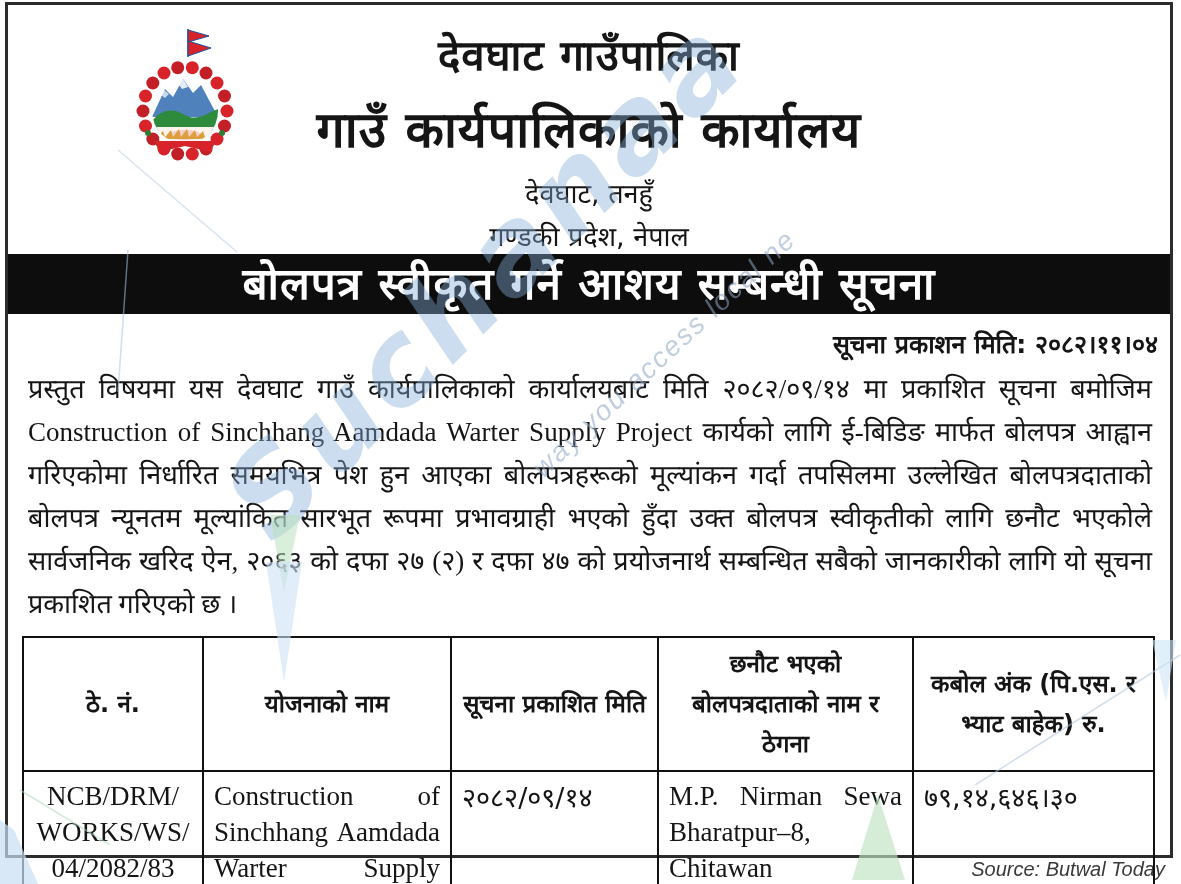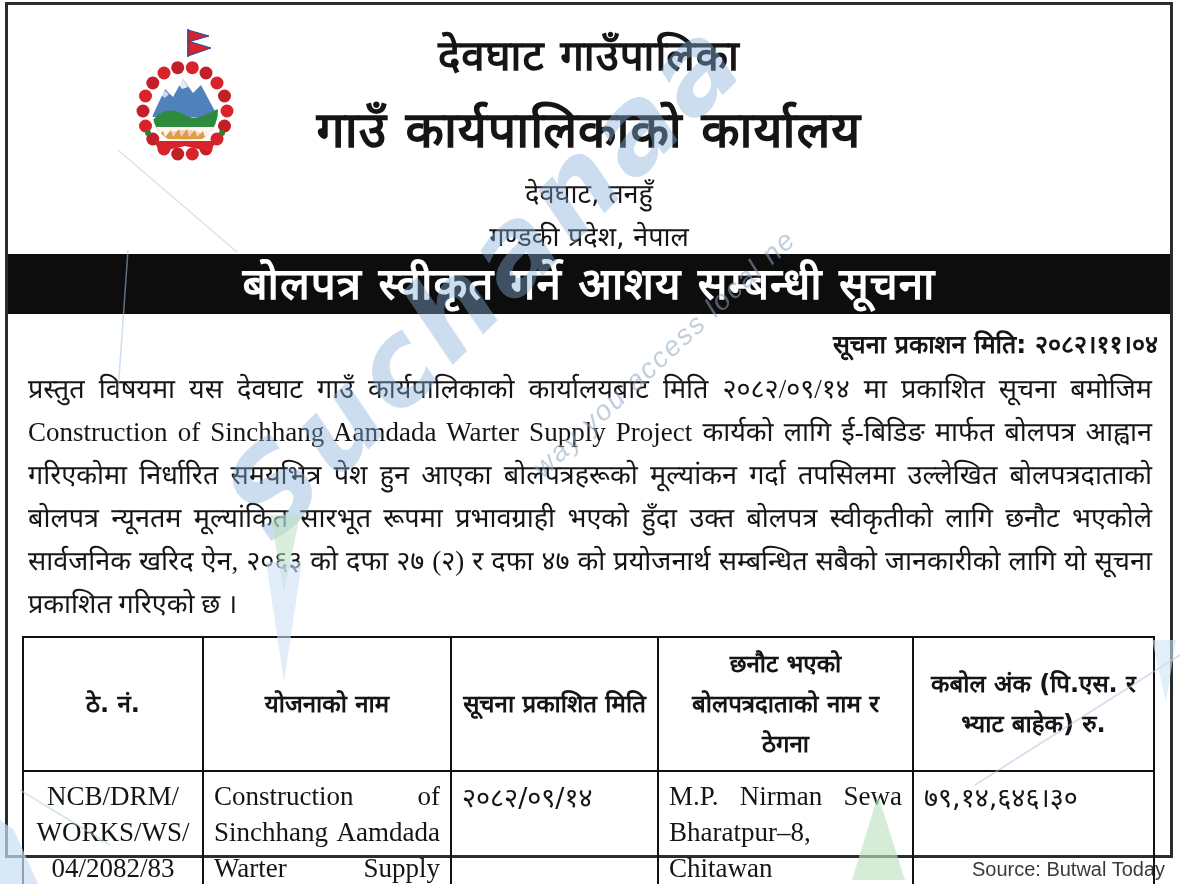--- a/index.html
+++ b/index.html
@@ -53,21 +53,21 @@
   .cell-project{ text-align:justify; line-height:36px; }
   .cell-date,.cell-amount{
     font-family:"DejaVu Sans","Liberation Sans",sans-serif;
     font-size:24px; padding-top:10px;
   }
   .cell-bidder{ text-align:justify; line-height:36px; }
   
   .source{
     position:absolute; right:16px; top:858px;
     font-family:"Liberation Sans","DejaVu Sans",sans-serif;
-    font-size:20px; color:#3a3a3a;
+    font-style:italic; font-size:20px; color:#3a3a3a;
   }
   
   .wm{ position:absolute; inset:0; pointer-events:none; z-index:6; }
   .wm-brand{
     position:absolute; left:292px; top:430px;
     font-family:"DejaVu Sans","Liberation Sans",sans-serif;
     font-weight:800; font-style:italic; font-size:115px; letter-spacing:6px;
     color:rgba(130,175,215,0.42);
     transform:rotate(-45deg); transform-origin:left bottom; white-space:nowrap;
   }

